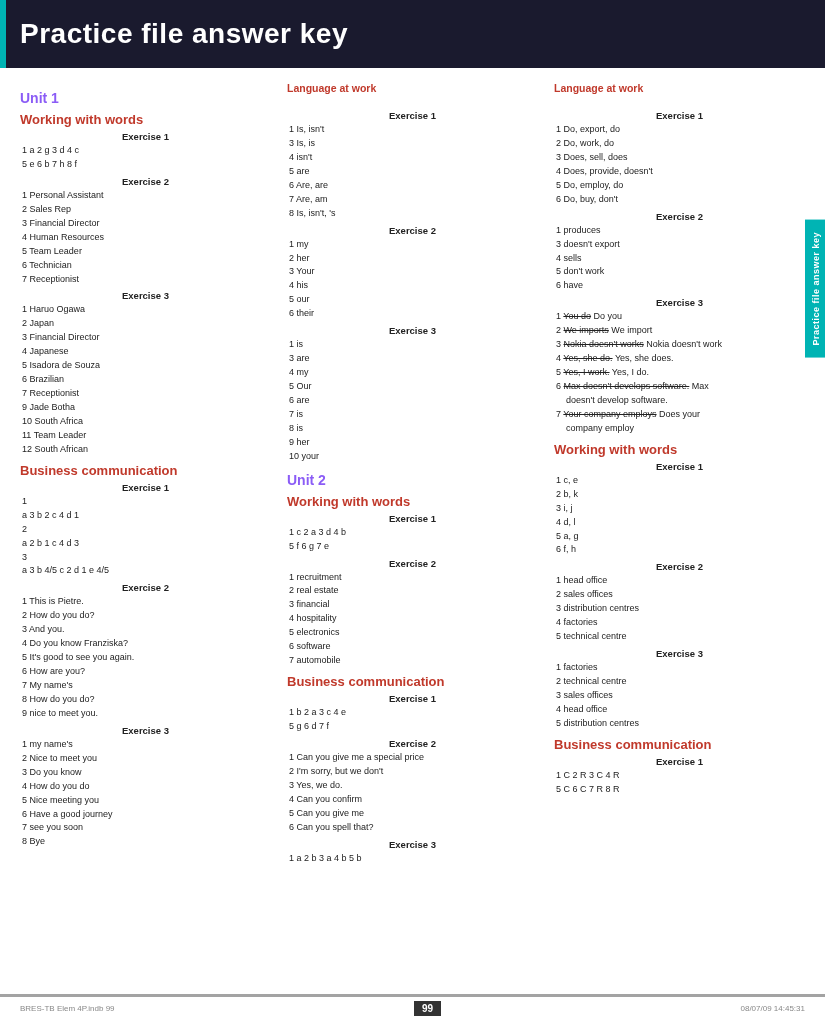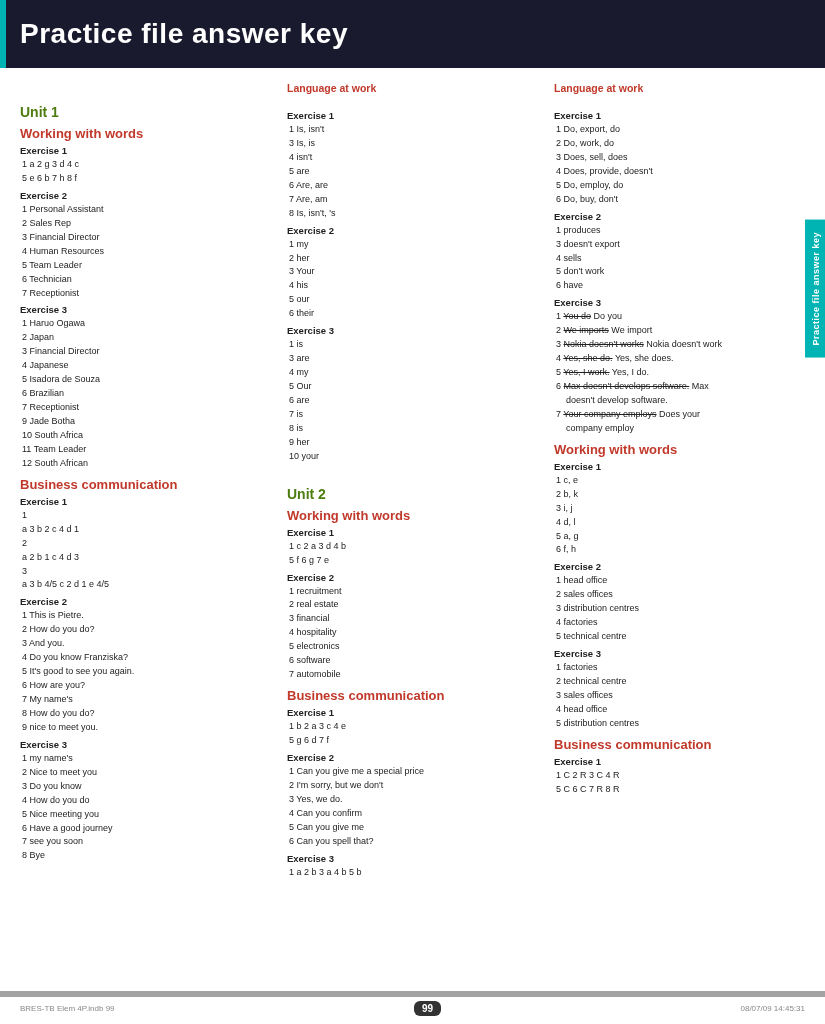--- a/index.html
+++ b/index.html
@@ -62,40 +62,41 @@
 
     .col {
       flex: 1;
       padding: 0 8px;
     }
     .col:first-child { padding-left: 0; }
     .col:last-child { padding-right: 0; }
 
     
     .unit-heading {
-      color: #4d7c0f;
+      color: #8b5cf6;
       font-size: 14px;
       font-weight: bold;
       margin-bottom: 4px;
-      margin-top: 22px;
+      margin-top: 8px;
     }
 
     .section-heading {
       color: #c0392b;
       font-size: 13px;
       font-weight: bold;
       margin-bottom: 3px;
       margin-top: 6px;
     }
 
     .exercise-label {
       font-size: 9.5px;
       font-weight: bold;
       margin-bottom: 2px;
       margin-top: 4px;
+      text-align: center;
     }
 
     .exercise-items {
       font-size: 9px;
       line-height: 1.55;
       color: #222;
       padding-left: 2px;
     }
 
     .strikethrough {
@@ -106,31 +107,30 @@
     .footer {
       position: absolute;
       bottom: 8px;
       left: 0; right: 0;
       display: flex;
       justify-content: space-between;
       align-items: center;
       padding: 0 20px;
       font-size: 8px;
       color: #888;
-      border-top: 6px solid #a3a3a3;
+      border-top: 3px solid #a3a3a3;
       padding-top: 4px;
     }
 
     .page-num-box {
       background: #333;
       color: #fff;
       padding: 2px 8px;
       font-size: 10px;
       font-weight: bold;
-      border-radius: 6px;
     }
 
     
     .lang-heading {
       color: #c0392b;
       font-size: 10.5px;
       font-weight: bold;
       margin-bottom: 16px;
       margin-top: 0px;
     }

